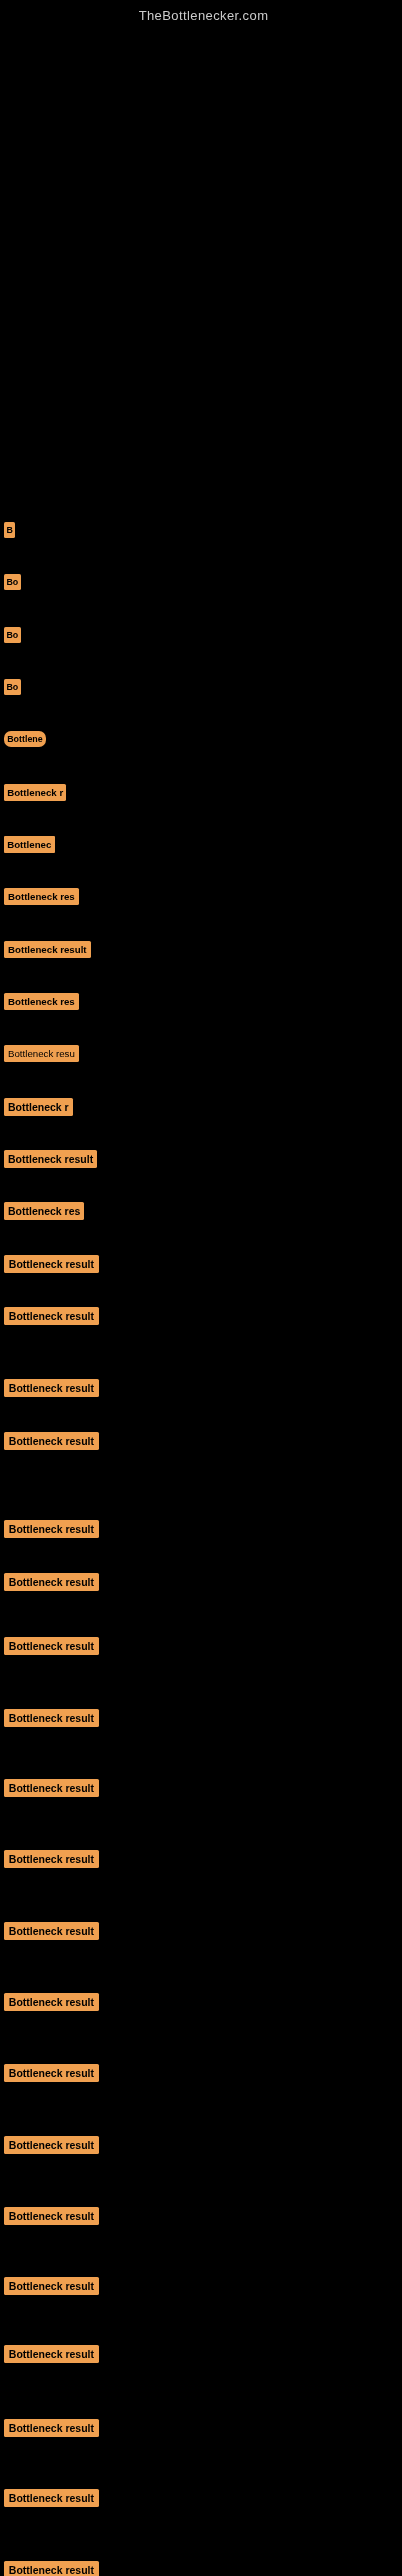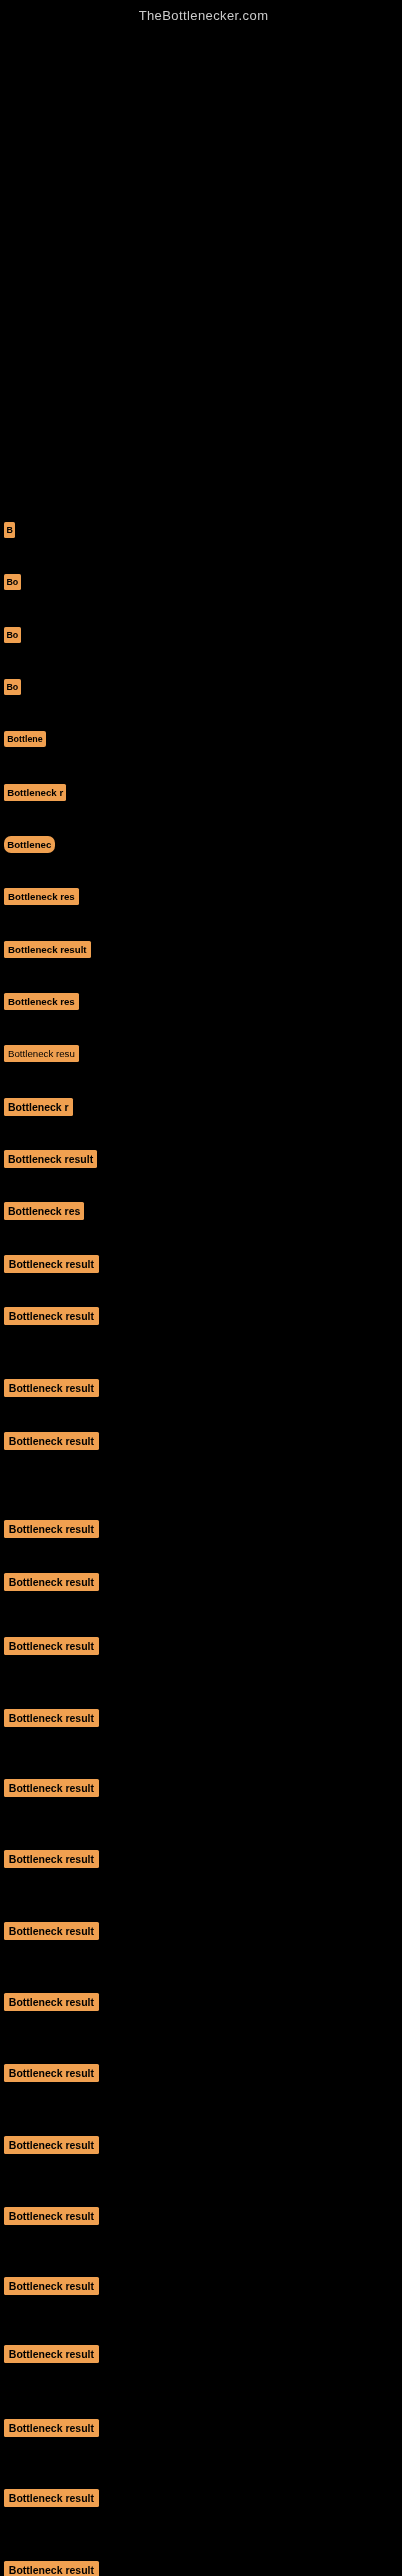--- a/index.html
+++ b/index.html
@@ -20,23 +20,23 @@
 </head>
 <body>
 
 <div style="color:#cccccc; font-size:13px; text-align:center; padding:8px 0 4px 4px; letter-spacing:0.4px;">TheBottlenecker.com</div>
 
 <div id="items-container" style="position:relative; width:403px; height:2576px;">
 <div style="position: absolute; top: 495px; left: 4px; background-color: rgb(240, 160, 80); color: rgb(0, 0, 0); font-size: 8.9px; font-weight: bold; padding: 3.2px 2.4px; border-radius: 1.6px; white-space: nowrap; display: inline-block;">B</div>
     <div style="position: absolute; top: 547px; left: 4px; background-color: rgb(240, 160, 80); color: rgb(0, 0, 0); font-size: 8.9px; font-weight: bold; padding: 3.2px 2.4px; border-radius: 1.6px; white-space: nowrap; display: inline-block;">Bo</div>
     <div style="position: absolute; top: 600px; left: 4px; background-color: rgb(240, 160, 80); color: rgb(0, 0, 0); font-size: 8.9px; font-weight: bold; padding: 3.2px 2.4px; border-radius: 1.6px; white-space: nowrap; display: inline-block;">Bo</div>
     <div style="position: absolute; top: 652px; left: 4px; background-color: rgb(240, 160, 80); color: rgb(0, 0, 0); font-size: 8.9px; font-weight: bold; padding: 3.2px 2.4px; border-radius: 1.6px; white-space: nowrap; display: inline-block;">Bo</div>
-    <div style="position: absolute; top: 704px; left: 4px; background-color: rgb(240, 160, 80); color: rgb(0, 0, 0); font-size: 8.9px; font-weight: bold; padding: 3.2px; border-radius: 2px; white-space: nowrap; display: inline-block;">Bottlene</div>
+    <div style="position: absolute; top: 704px; left: 4px; background-color: rgb(240, 160, 80); color: rgb(0, 0, 0); font-size: 8.9px; font-weight: bold; padding: 3.2px; border-radius: 7px; white-space: nowrap; display: inline-block;">Bottlene</div>
     <div style="position: absolute; top: 757px; left: 4px; background-color: rgb(240, 160, 80); color: rgb(0, 0, 0); font-size: 9.7px; font-weight: bold; padding: 3.2px; border-radius: 1.6px; white-space: nowrap; display: inline-block;">Bottleneck r</div>
-    <div style="position: absolute; top: 809px; left: 4px; background-color: rgb(240, 160, 80); color: rgb(0, 0, 0); font-size: 9.7px; font-weight: bold; padding: 3.2px; border-radius: 7px; white-space: nowrap; display: inline-block;">Bottlenec</div>
+    <div style="position: absolute; top: 809px; left: 4px; background-color: rgb(240, 160, 80); color: rgb(0, 0, 0); font-size: 9.7px; font-weight: bold; padding: 3.2px; border-radius: 1px; white-space: nowrap; display: inline-block;">Bottlenec</div>
     <div style="position: absolute; top: 861px; left: 4px; background-color: rgb(240, 160, 80); color: rgb(0, 0, 0); font-size: 9.7px; font-weight: bold; padding: 3.2px 4px; border-radius: 1.6px; white-space: nowrap; display: inline-block;">Bottleneck res</div>
     <div style="position: absolute; top: 914px; left: 4px; background-color: rgb(240, 160, 80); color: rgb(0, 0, 0); font-size: 9.7px; font-weight: bold; padding: 3.2px 4px; border-radius: 1.6px; white-space: nowrap; display: inline-block;">Bottleneck result</div>
     <div style="position: absolute; top: 966px; left: 4px; background-color: rgb(240, 160, 80); color: rgb(0, 0, 0); font-size: 9.7px; font-weight: bold; padding: 3.2px 4px; border-radius: 1.6px; white-space: nowrap; display: inline-block;">Bottleneck res</div>
     <div style="position: absolute; top: 1018px; left: 4px; background-color: rgb(240, 160, 80); color: rgb(0, 0, 0); font-size: 9.7px; font-weight: normal; padding: 3.2px 4px; border-radius: 1.6px; white-space: nowrap; display: inline-block;">Bottleneck resu</div>
     <div style="position: absolute; top: 1071px; left: 4px; background-color: rgb(240, 160, 80); color: rgb(0, 0, 0); font-size: 10.5px; font-weight: bold; padding: 3.2px 4px; border-radius: 1.6px; white-space: nowrap; display: inline-block;">Bottleneck r</div>
     <div style="position: absolute; top: 1123px; left: 4px; background-color: rgb(240, 160, 80); color: rgb(0, 0, 0); font-size: 10.5px; font-weight: bold; padding: 3.2px 4px; border-radius: 1.6px; white-space: nowrap; display: inline-block;">Bottleneck result</div>
     <div style="position: absolute; top: 1175px; left: 4px; background-color: rgb(240, 160, 80); color: rgb(0, 0, 0); font-size: 10.5px; font-weight: bold; padding: 3.2px 4px; border-radius: 1.6px; white-space: nowrap; display: inline-block;">Bottleneck res</div>
     <div style="position: absolute; top: 1228px; left: 4px; background-color: rgb(240, 160, 80); color: rgb(0, 0, 0); font-size: 10.5px; font-weight: bold; padding: 3.2px 4.8px; border-radius: 1.6px; white-space: nowrap; display: inline-block;">Bottleneck result</div>
     <div style="position: absolute; top: 1280px; left: 4px; background-color: rgb(240, 160, 80); color: rgb(0, 0, 0); font-size: 10.5px; font-weight: bold; padding: 3.2px 4.8px; border-radius: 1.6px; white-space: nowrap; display: inline-block;">Bottleneck result</div>
     <div style="position: absolute; top: 1352px; left: 4px; background-color: rgb(240, 160, 80); color: rgb(0, 0, 0); font-size: 10.5px; font-weight: bold; padding: 3.2px 4.8px; border-radius: 1.6px; white-space: nowrap; display: inline-block;">Bottleneck result</div>

